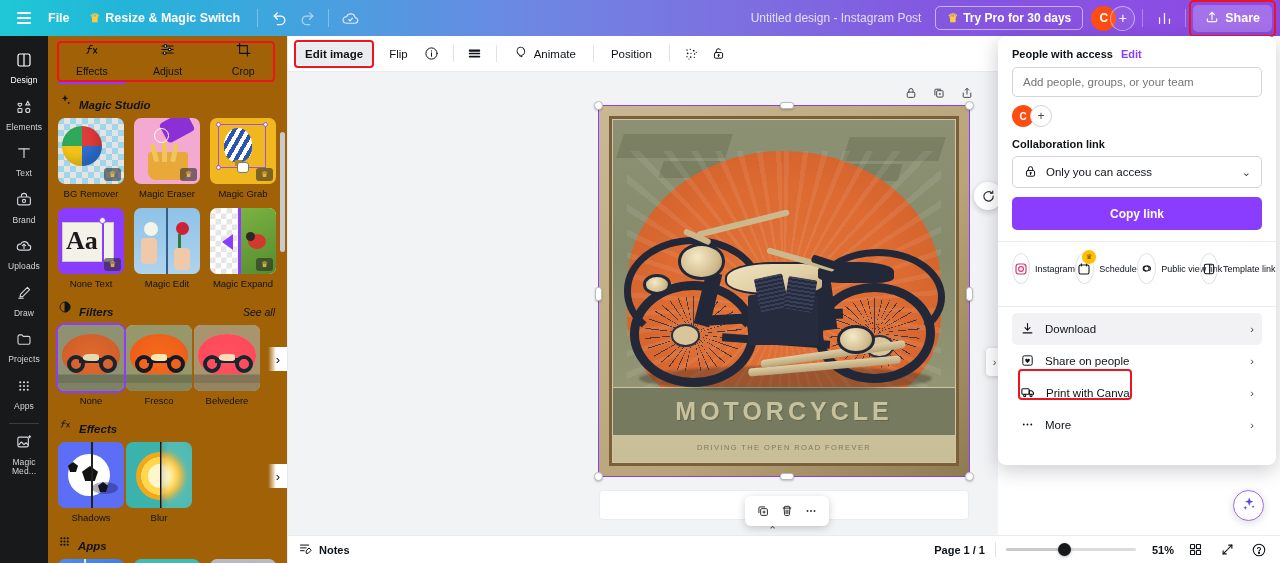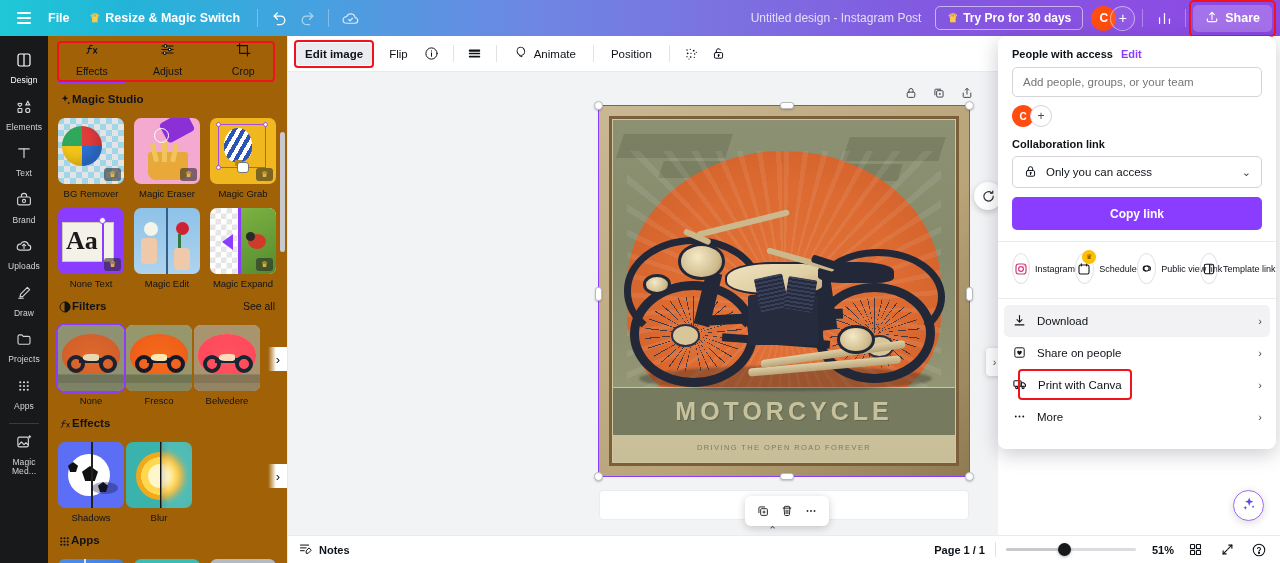--- a/index.html
+++ b/index.html
@@ -83,21 +83,21 @@
   .panel-tab .ptl { font-size: 10.5px; }
   .panel-tab.active::after {
     content: ""; position: absolute; bottom: -2px; left: 4px; right: 4px; height: 2.5px;
     background: #8b3dff; border-radius: 2px;
   }
   .tabs-hl {
     position: absolute; left: 9px; top: 5px; width: 218px; height: 41px;
     border: 2px solid #f0131e; border-radius: 4px; pointer-events: none;
   }
   .panel-body { height: 481px; overflow: hidden; padding: 0 0 0 10px; position: relative; }
-  .sec-head { display: flex; align-items: flex-start; margin: 11px 0 7px; padding-right: 12px; }
+  .sec-head { display: flex; align-items: flex-end; gap: 7px; margin: 11px 0 7px; padding-right: 12px; font-style: italic; }
   .sec-title { font-size: 11.5px; font-weight: bold; color: #0e1318; }
   .see-all { margin-left: auto; font-size: 10.5px; color: #0e1318; cursor: pointer; }
   .grid3 { display: grid; grid-template-columns: repeat(3, 66px); gap: 9px 10px; }
   .tile { width: 66px; cursor: pointer; }
   .thumb {
     width: 66px; height: 66px; border-radius: 7px; position: relative; overflow: hidden;
     background: #ddd;
   }
   .tile-label { font-size: 9.5px; color: #0e1318; text-align: center; margin-top: 4px; white-space: nowrap;
     overflow: hidden; text-overflow: clip; }
@@ -282,21 +282,21 @@
     font-family: "Liberation Sans", sans-serif;
   }
   .sp-div { height: 1px; background: #ebebee; margin: 11px -14px 0; }
   .sp-quick { display: flex; justify-content: space-between; padding: 11px 0 10px; }
   .qi { display: flex; flex-direction: row; align-items: center; gap: 5px; cursor: pointer; width: 62px; }
   .qi-circle { width: 31px; height: 31px; border-radius: 50%; border: 1px solid #e2e2e6;
     display: flex; align-items: center; justify-content: center; position: relative; }
   .qi-label { font-size: 9px; color: #0e1318; white-space: nowrap; }
   .qi-crown { position: absolute; right: -3px; top: -4px; width: 14px; height: 14px; border-radius: 50%;
     background: #ffbe00; display: flex; align-items: center; justify-content: center; font-size: 7px; color: #6b4a00; }
-  .sp-menu { border-top: 1px solid #ebebee; margin: 4px -14px; padding: 6px 6px 2px; }
+  .sp-menu { border-top: 1px solid #ebebee; margin: 12px -14px; padding: 6px 14px 2px; }
   .sp-mi {
     display: flex; align-items: center; gap: 10px; height: 32px; padding: 0 8px;
     border-radius: 5px; cursor: pointer; font-size: 11.5px; color: #0e1318; position: relative;
   }
   .sp-mi.hover { background: #f2f2f4; }
   .sp-mi-chev { margin-left: auto; font-size: 11px; color: #45464c; }
   .dl-hl {
     position: absolute; left: 20px; top: 333px; width: 114px; height: 31px;
     border: 2px solid #f0131e; border-radius: 4px; pointer-events: none; z-index: 5;
   }

